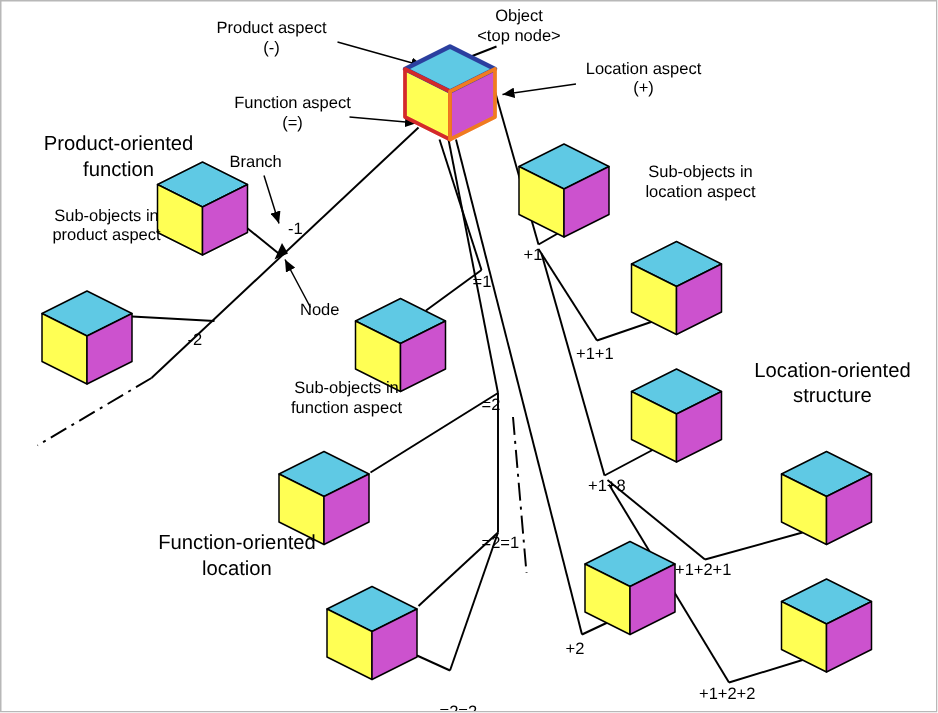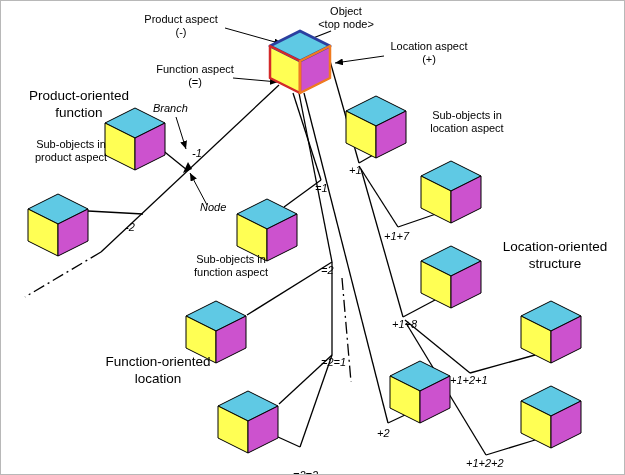--- a/index.html
+++ b/index.html
@@ -9,21 +9,21 @@
     position:relative; width:625px; height:475px;
     background:#ffffff; border:1px solid #b8b8b8; overflow:hidden;
   }
   svg.layer { position:absolute; left:0; top:0; }
   .lbl {
     position:absolute; white-space:pre-line; color:#000;
     font-size:11px; line-height:1.2; text-align:center;
   }
   .title { font-size:13.5px; line-height:1.25; }
   .code {
-    position:absolute; font-size:11px; color:#000; white-space:nowrap;font-style:italic;
+    position:absolute; font-size:11px; color:#000; white-space:nowrap;
   }
 </style>
 </head>
 <body>
 
 <div class="stage">
 
   <svg id="diagram-svg" class="layer" width="625" height="475">
     <defs>
       <marker id="arw" markerWidth="9" markerHeight="7" refX="8" refY="3.5" orient="auto">
@@ -154,18 +154,18 @@
   <div class="code" style="left:152px;top:101px">Branch</div>
   <div class="code" style="left:199px;top:200px">Node</div>
 
   <div class="code" style="left:191px;top:146px">-1</div>
   <div class="code" style="left:124px;top:220px">-2</div>
   <div class="code" style="left:314px;top:181px">=1</div>
   <div class="code" style="left:320px;top:263px">=2</div>
   <div class="code" style="left:320px;top:355px">=2=1</div>
   <div class="code" style="left:292px;top:468px">=2=2</div>
   <div class="code" style="left:348px;top:163px">+1</div>
-  <div class="code" style="left:383px;top:229px">+1+7</div>
+  <div class="code" style="left:383px;top:229px">+1+1</div>
   <div class="code" style="left:391px;top:317px">+1+8</div>
   <div class="code" style="left:449px;top:373px">+1+2+1</div>
   <div class="code" style="left:376px;top:426px">+2</div>
   <div class="code" style="left:465px;top:456px">+1+2+2</div>
 </div>
 
 </body></html>

